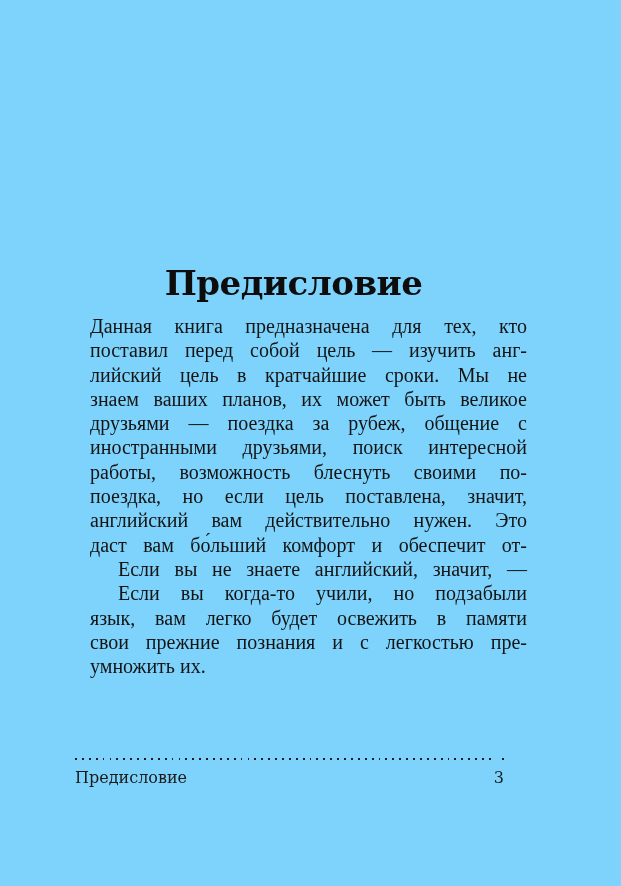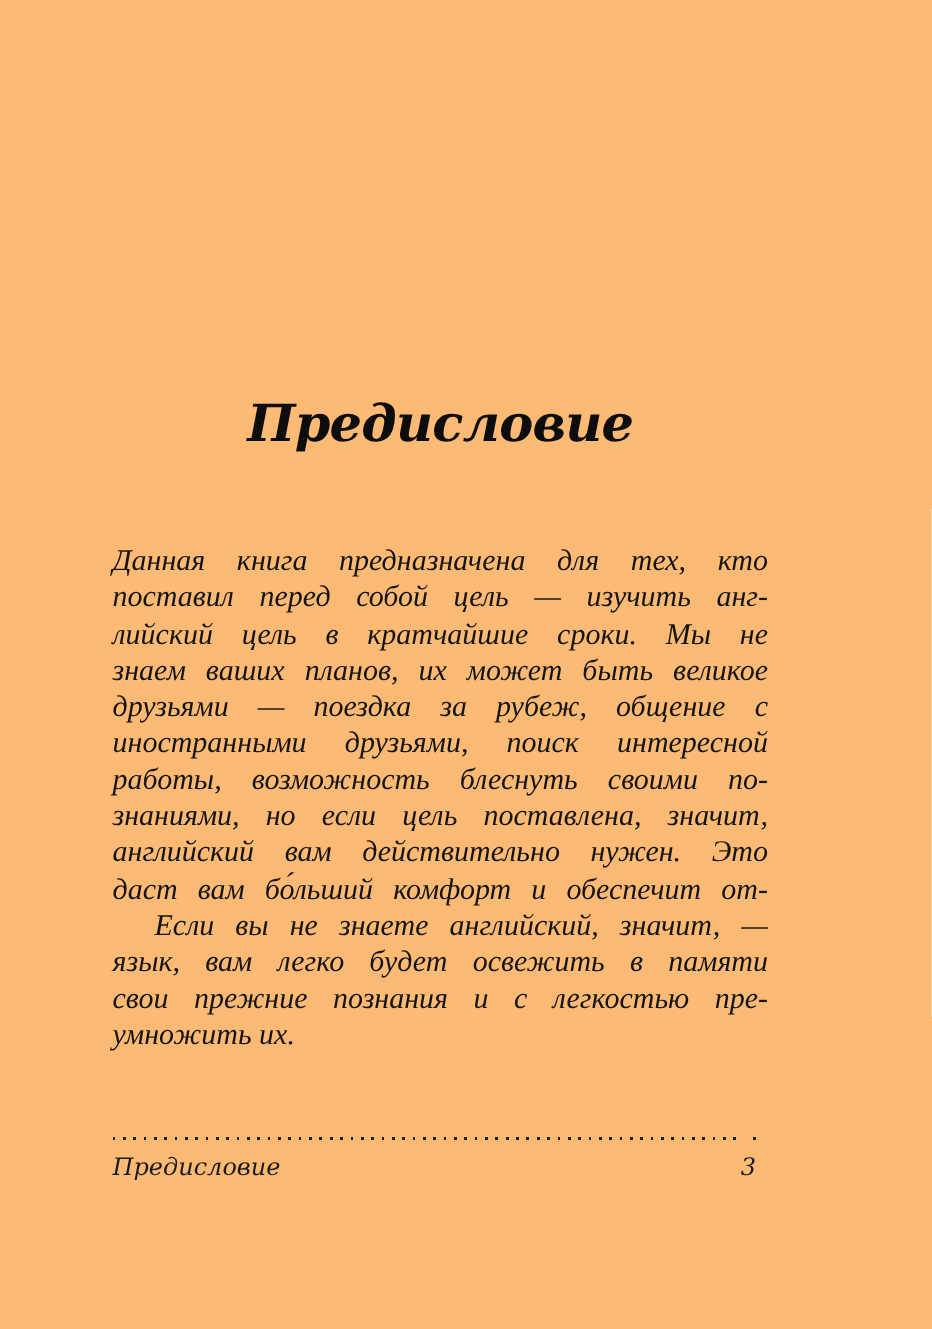--- a/index.html
+++ b/index.html
@@ -11,45 +11,43 @@
     width: 621px;
     height: 886px;
     position: relative;
     font-family: "Liberation Serif", serif;
     color: #141414;
     overflow: hidden;
   }
   .book-page {
     position: absolute;
     inset: 0;
-    background: #fdba74;
-    font-style: italic;
+    background: #7dd3fc;
   }
   .chapter-heading {
     position: absolute;
     left: 75px;
     top: 240px;
     width: 437px;
     text-align: center;
     font-family: "DejaVu Serif", serif;
     font-weight: 700;
     font-size: 34px;
     line-height: 1.2;
     letter-spacing: -0.5px;
     color: #0d0d0d;
   }
   .body-text {
     position: absolute;
-    left: 75px;
+    left: 90px;
     top: 314px;
     width: 437px;
     font-size: 20px;
     line-height: 24.3px;
     color: #141414;
-    margin-top: 48px;
   }
   .line {
     text-align: justify;
     text-align-last: justify;
   }
   .line.para-end {
     text-align-last: left;
   }
   .line.indent {
     text-indent: 28px;
@@ -96,26 +94,27 @@
 
   <div class="body-text">
 
     <div class="line">Данная книга предназначена для тех, кто</div>
     <div class="line">поставил перед собой цель — изучить анг-</div>
     <div class="line">лийский цель в кратчайшие сроки. Мы не</div>
     <div class="line">знаем ваших планов, их может быть великое</div>
     <div class="line">друзьями — поездка за рубеж, общение с</div>
     <div class="line">иностранными друзьями, поиск интересной</div>
     <div class="line">работы, возможность блеснуть своими по-</div>
-    <div class="line">знаниями, но если цель поставлена, значит,</div>
+    <div class="line">поездка, но если цель поставлена, значит,</div>
     <div class="line">английский вам действительно нужен. Это</div>
     <div class="line">даст вам бо́льший комфорт и обеспечит от-</div>
 
     <div class="line indent">Если вы не знаете английский, значит, —</div>
 
+    <div class="line indent">Если вы когда-то учили, но подзабыли</div>
     <div class="line">язык, вам легко будет освежить в памяти</div>
     <div class="line">свои прежние познания и с легкостью пре-</div>
     <div class="line para-end">умножить их.</div>
   </div>
 
   <div class="footer-leader">
     <div class="leader-dots"></div>
     <div class="leader-end-dot"></div>
   </div>
 

